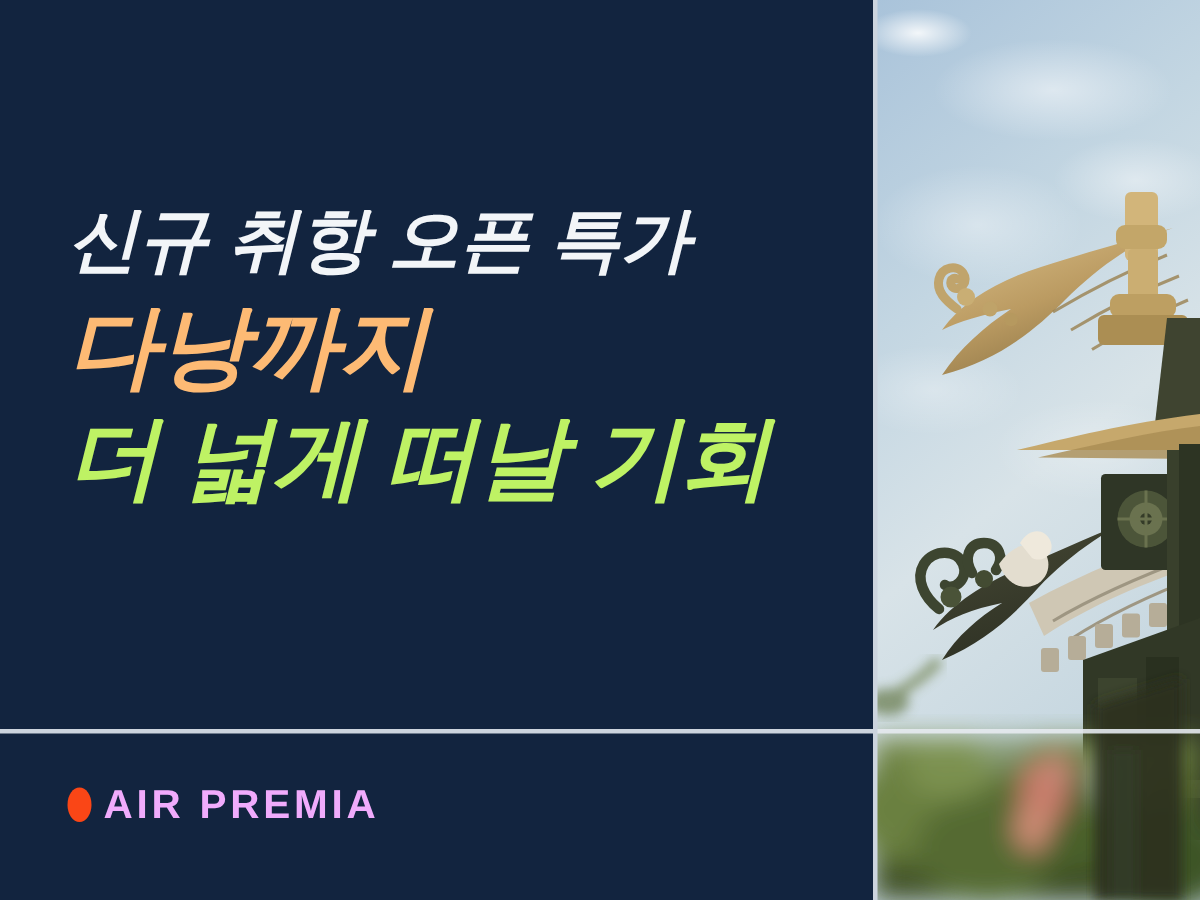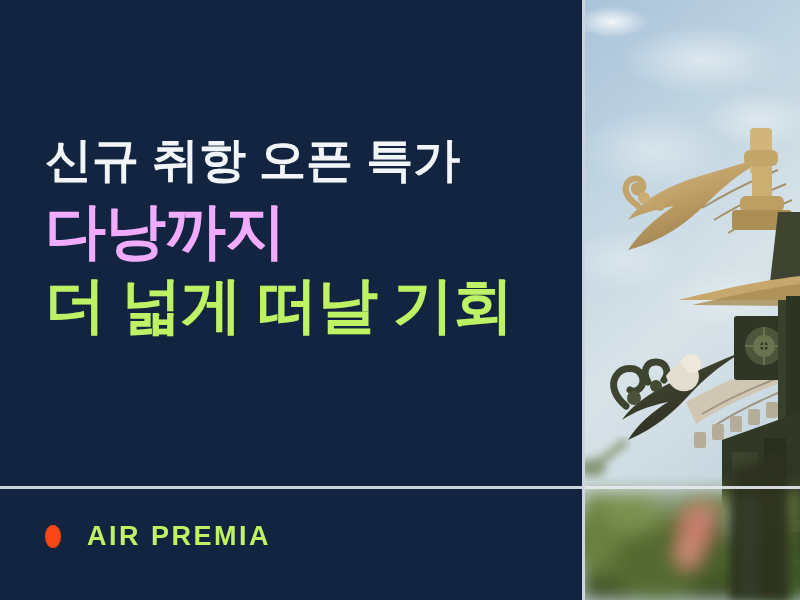--- a/index.html
+++ b/index.html
@@ -50,37 +50,38 @@
     background: #ccd4de;
     z-index: 5;
   }
 
   
   .headline {
     position: absolute;
     left: 45px;
     top: 130px;
     z-index: 4;
+    font-style: italic;
   }
   .line {
     margin: 0;
     white-space: nowrap;
     font-weight: bold;
     letter-spacing: -0.5px;
   }
   .line-1 {
     font-size: 47px;
     line-height: 60px;
     color: #f2f5f8;
     letter-spacing: 0px;
   }
   .line-2 {
     font-size: 61px;
     line-height: 78px;
-    color: #f0abfc;
+    color: #fdba74;
     letter-spacing: -1px;
     margin-top: 2px;
   }
   .line-3 {
     font-size: 61px;
     line-height: 78px;
     color: #bef264;
     letter-spacing: -1px;
     margin-top: -4px;
   }
@@ -95,25 +96,25 @@
     z-index: 4;
   }
   .logo-dot {
     width: 16px;
     height: 23px;
     border-radius: 50%;
     background: #fa4616;
     flex: 0 0 auto;
   }
   .logo-text {
-    margin-left: 26px;
+    margin-left: 8px;
     font-size: 27px;
     line-height: 27px;
     font-weight: bold;
-    color: #bef264;
+    color: #f0abfc;
     letter-spacing: 2.5px;
   }
 
   
   .photo {
     position: absolute;
     left: 582px;
     top: 0;
     width: 218px;
     height: 600px;

